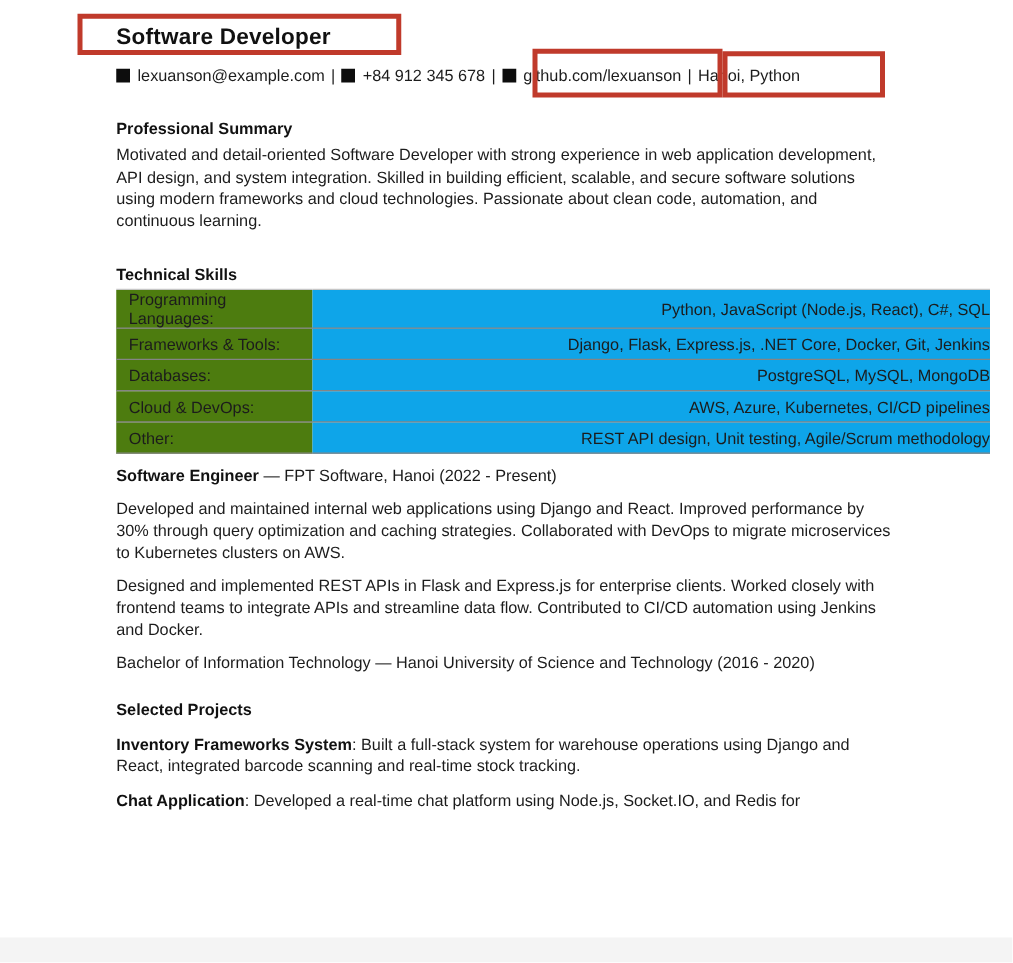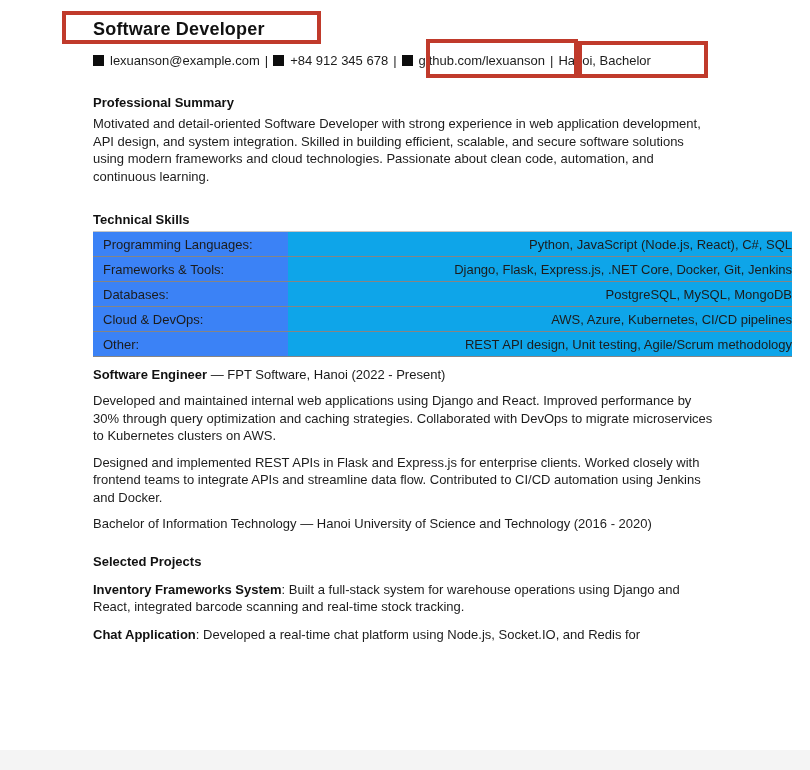--- a/index.html
+++ b/index.html
@@ -68,22 +68,22 @@
     width: 699px;
     border-collapse: collapse;
     font-size: 13px;
     color: #1c1c1c;
     border-top: 1px solid #c6c6c6;
     border-bottom: 1px solid #858585;
   }
   table.skills tr { height: 25px; }
   table.skills tr + tr td { border-top: 1px solid #858585; }
   td.skill-label {
-    width: 195px;
-    background: #3b82f6;
+    width: 157px;
+    background: #4d7c0f;
     padding-left: 10px;
   }
   td.skill-value {
     padding-left: 6px;
     background: #0ea5e9;
     text-align: right;
   }
   .job-line { font-size: 13px; line-height: 17px; width: 625px; }
   .job-line b, .project-name { font-weight: bold; color: #111111; }
   .annotation-box {
@@ -104,21 +104,21 @@
 </style>
 </head>
 <body>
 
 <div class="page">
   <div class="content">
 
     <h1 class="doc-title">Software Developer</h1>
 
     <div class="contact">
-      <span class="sq"></span><span>lexuanson@example.com</span><span class="sep">|</span><span class="sq"></span><span>+84 912 345 678</span><span class="sep">|</span><span class="sq"></span><span>github.com/lexuanson</span><span class="sep">|</span><span>Hanoi, Bachelor</span>
+      <span class="sq"></span><span>lexuanson@example.com</span><span class="sep">|</span><span class="sq"></span><span>+84 912 345 678</span><span class="sep">|</span><span class="sq"></span><span>github.com/lexuanson</span><span class="sep">|</span><span>Hanoi, Python</span>
     </div>
 
     <h2 class="section-heading mt-26">Professional Summary</h2>
     <p class="body-text mt-4">Motivated and detail-oriented Software Developer with strong experience in web application development, API design, and system integration. Skilled in building efficient, scalable, and secure software solutions using modern frameworks and cloud technologies. Passionate about clean code, automation, and continuous learning.</p>
 
     <h2 class="section-heading mt-27">Technical Skills</h2>
     <table class="skills">
       <tbody>
         <tr>
           <td class="skill-label">Programming Languages:</td>

